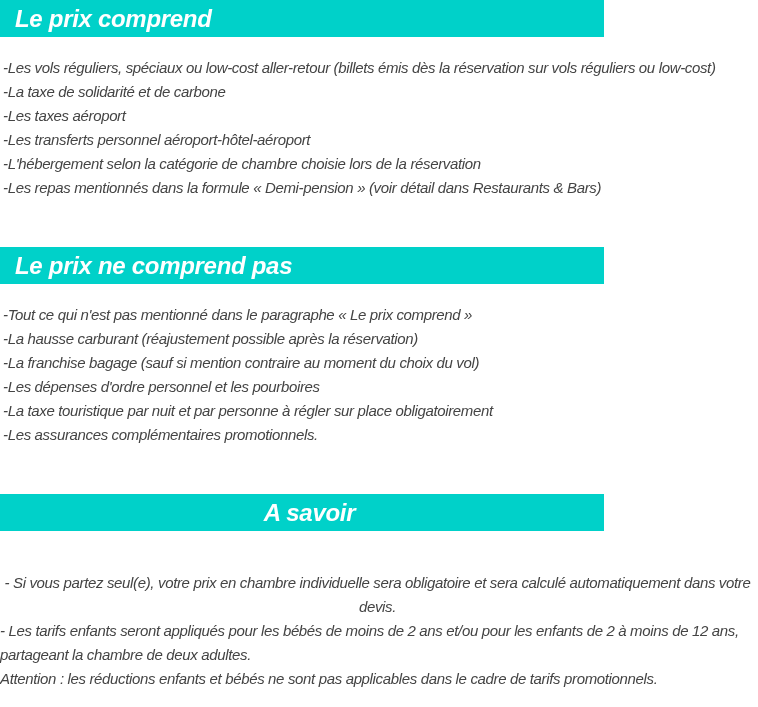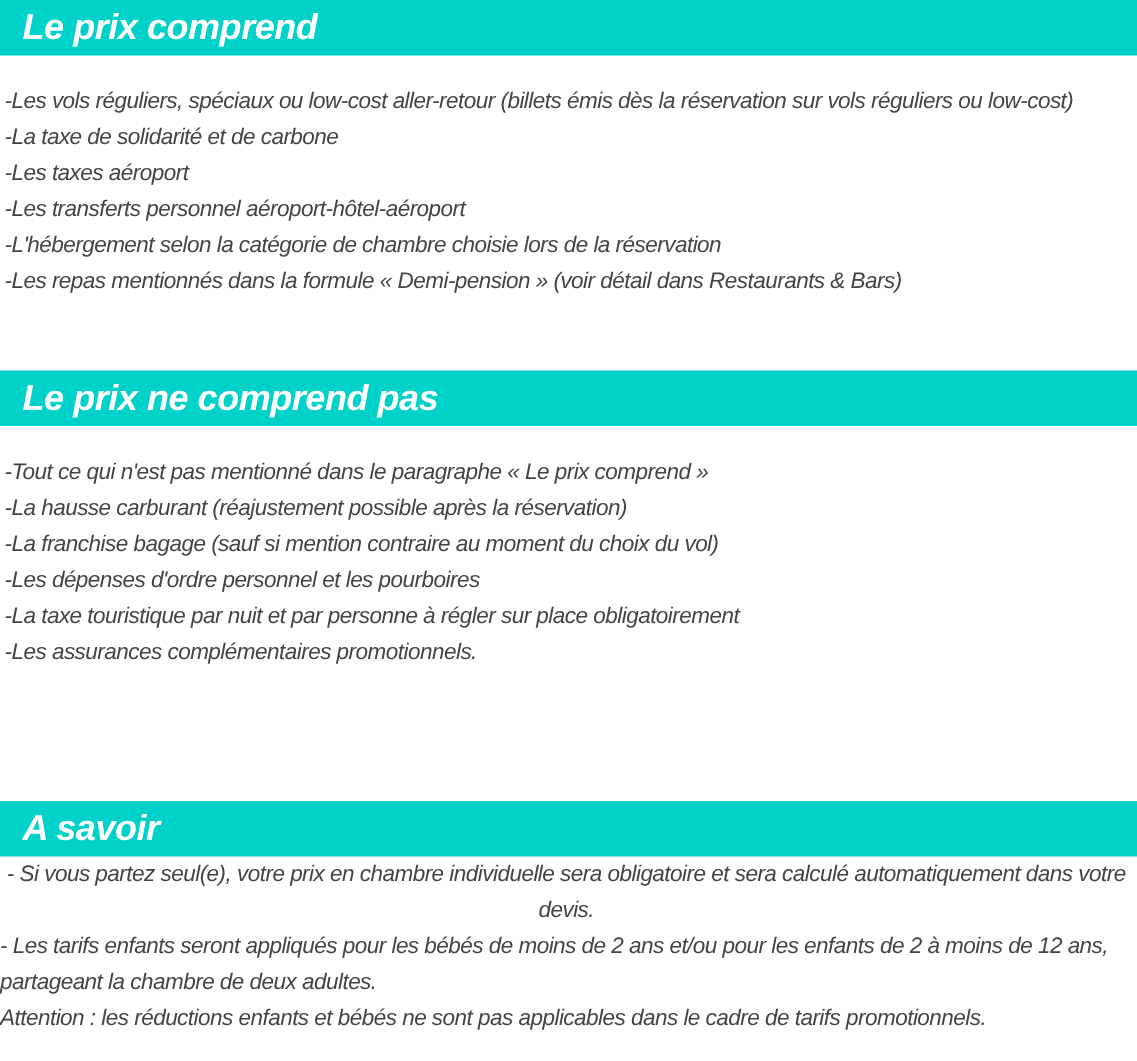--- a/index.html
+++ b/index.html
@@ -1,18 +1,18 @@
 <!DOCTYPE html>
 <html><head>
 <meta charset="utf-8">
 <style>
   html, body { margin:0; padding:0; background:#ffffff; }
   body { width:758px; height:707px; overflow:hidden; position:relative;
          font-family:"Liberation Sans", "DejaVu Sans", sans-serif; }
-  .section-header { position:absolute; left:0; width:758px; height:37px;
+  .section-header { position:absolute; left:0; width:604px; height:37px;
          background:#00d1c9; }
   .section-header h2 { margin:0; padding-left:15px; line-height:37px;
          font-size:24px; font-weight:bold; font-style:italic; color:#ffffff;
          letter-spacing:-0.3px; }
   .lines { position:absolute; left:0; width:758px; margin:3px; padding:0; list-style:none; }
   .lines li { font-size:15px; font-style:italic; color:#444444; line-height:24px;
          white-space:nowrap; letter-spacing:-0.35px; }
   .para { position:absolute; left:0; width:755px; margin:0; font-size:15px;
          font-style:italic; color:#444444; line-height:24px; letter-spacing:-0.35px; }
 </style>
@@ -36,18 +36,18 @@
 </div>
 <ul class="lines" style="top:300px;">
   <li>-Tout ce qui n'est pas mentionné dans le paragraphe « Le prix comprend »</li>
   <li>-La hausse carburant (réajustement possible après la réservation)</li>
   <li>-La franchise bagage (sauf si mention contraire au moment du choix du vol)</li>
   <li>-Les dépenses d'ordre personnel et les pourboires</li>
   <li>-La taxe touristique par nuit et par personne à régler sur place obligatoirement</li>
   <li>-Les assurances complémentaires promotionnels.</li>
 </ul>
 
-<div class="section-header" style="top:534px;">
+<div class="section-header" style="top:494px;text-align:center;">
   <h2>A savoir</h2>
 </div>
 <p class="para" style="top:571px;text-align:center;">- Si vous partez seul(e), votre prix en chambre individuelle sera obligatoire et sera calculé automatiquement dans votre devis.</p>
 <p class="para" style="top:619px;">- Les tarifs enfants seront appliqués pour les bébés de moins de 2 ans et/ou pour les enfants de 2 à moins de 12 ans, partageant la chambre de deux adultes.</p>
 <p class="para" style="top:667px;">Attention : les réductions enfants et bébés ne sont pas applicables dans le cadre de tarifs promotionnels.</p>
 
 </body></html>

